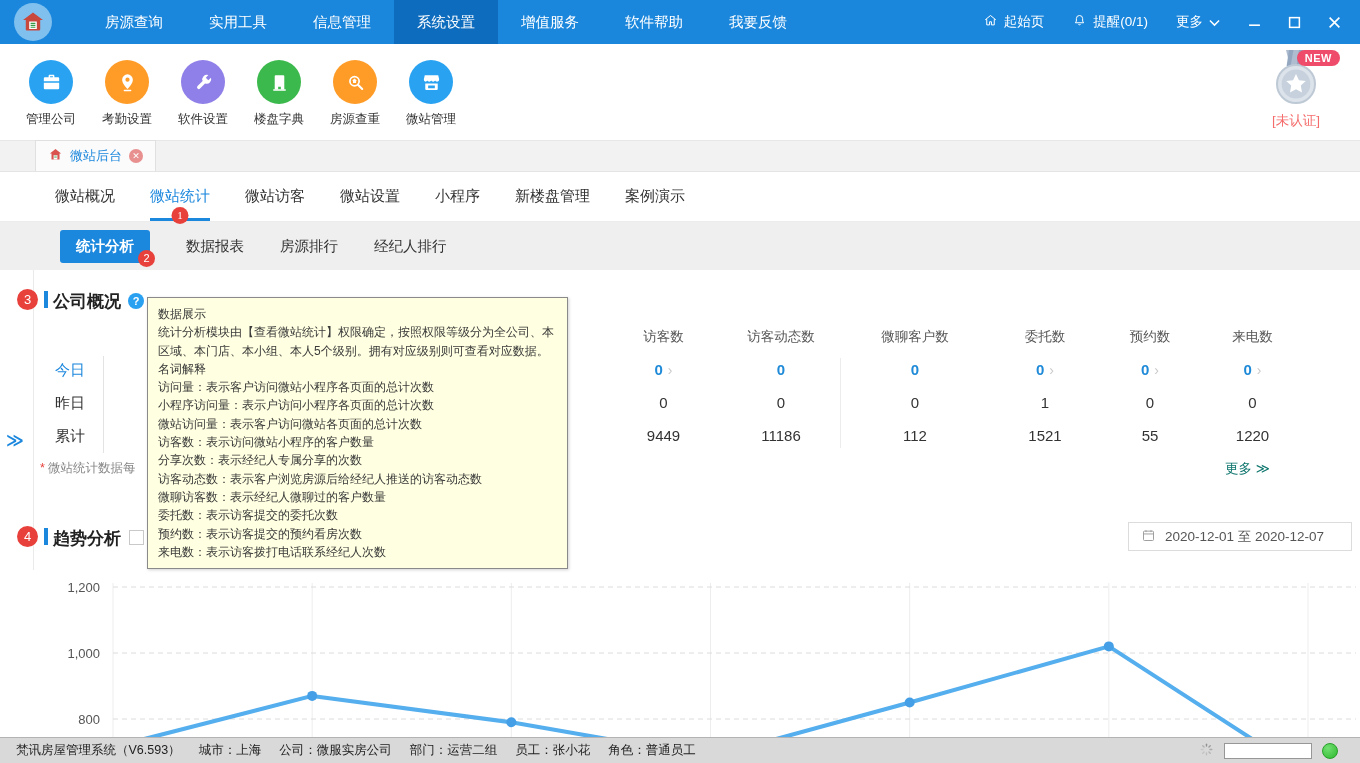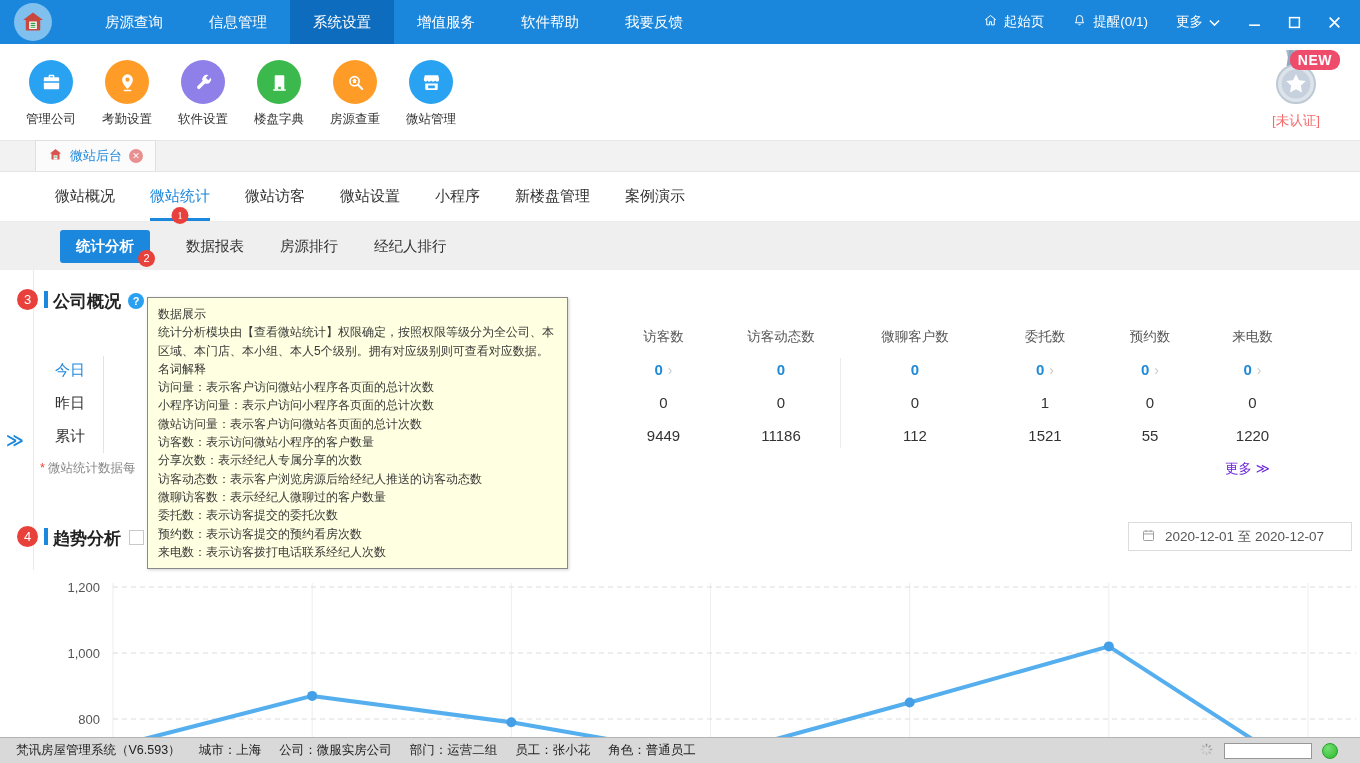--- a/index.html
+++ b/index.html
@@ -20,21 +20,21 @@
 
   
   .icon-toolbar { position:absolute; top:44px; left:0; width:1360px; height:96px; background:#fff; }
   .tools { display:flex; padding-left:13px; }
   .tool-item { width:76px; display:flex; flex-direction:column; align-items:center; padding-top:16px; }
   .tool-icon { width:44px; height:44px; border-radius:50%; display:flex; align-items:center; justify-content:center; }
   .tool-label { font-size:12.5px; color:#333; margin-top:7px; white-space:nowrap; }
   .cert { position:absolute; right:26px; top:4px; width:76px; text-align:center; }
   .cert-medal { position:relative; display:inline-block; }
   .cert-new { position:absolute; right:-16px; top:2px; background:#ef4b6b; color:#fff;
-    font-size:14px; font-weight:bold; border-radius:9px; padding:2px 8px; letter-spacing:.5px; }
+    font-size:11px; font-weight:bold; border-radius:9px; padding:2px 8px; letter-spacing:.5px; }
   .cert-status { color:#f56c6c; font-size:13.5px; margin-top:-2px; }
 
   
   .tabstrip { position:absolute; top:140px; left:0; width:1360px; height:32px;
     background:#f2f2f2; border-top:1px solid #e7e7e7; border-bottom:1px solid #e4e4e4; display:flex; align-items:flex-end; }
   .wtab { margin-left:35px; height:31px; background:#fbfbfb; border:1px solid #e0e0e0; border-bottom:none;
     display:flex; align-items:center; gap:7px; padding:0 12px; font-size:13px; color:#1b87dd; }
   .wtab-close { width:14px; height:14px; border-radius:50%; background:#e88f8f; color:#fff;
     font-size:9px; line-height:14px; text-align:center; }
 
@@ -79,21 +79,21 @@
   .stat-col:nth-child(5){width:110px;} .stat-col:nth-child(6){width:100px;}
   .stat-col:nth-child(7){width:105px;}
   .stat-col:nth-child(4)::before { content:""; position:absolute; left:0; top:38px; bottom:4px; width:1px; background:#ececec; }
   .stat-h { height:33px; line-height:33px; font-size:13.5px; color:#555; white-space:nowrap; }
   .stat-v { height:33px; line-height:33px; font-size:15px; color:#333; }
   .stat-v.today { color:#1f8ad8; font-weight:bold; }
   .stat-v .arrow { color:#c9c9c9; font-weight:normal; font-size:14px; margin-left:5px; }
 
   .footnote { position:absolute; left:40px; top:190px; font-size:12.5px; color:#888; }
   .footnote .ast { color:#e8413c; margin-right:3px; }
-  .more-link { position:absolute; right:90px; top:190px; font-size:13.5px; color:#6d28d9; }
+  .more-link { position:absolute; right:90px; top:190px; font-size:13.5px; color:#0f766e; }
 
   .tooltip { position:absolute; left:147px; top:27px; width:421px; background:#ffffe1;
     border:1px solid #8a8a8a; padding:7px 10px; font-size:12px; line-height:18.3px; color:#3a3a3a;
     z-index:8; box-shadow:1px 1px 3px rgba(0,0,0,.18); }
 
   .trend-hdr .step-badge { left:17px; top:256px; }
   .checkbox { position:absolute; left:129px; top:260px; width:15px; height:15px;
     border:1px solid #c9c9c9; background:#fff; }
   .datepicker { position:absolute; right:8px; top:252px; width:224px; height:29px; background:#fff;
     border:1px solid #dcdcdc; display:flex; align-items:center; gap:9px; padding:0 12px;
@@ -123,20 +123,23 @@
   <div class="logo">
     <svg width="24" height="24" viewBox="0 0 24 24">
         <path d="M12 2.5L22 10h-2.8v9.6c0 .5-.4.9-.9.9H5.7a.9.9 0 0 1-.9-.9V10H2z" fill="#c9483e"></path>
         <rect x="8.2" y="11.5" width="7.6" height="7.5" fill="#fff"></rect>
         <path d="M9.6 13.4h4.8M9.6 15.4h4.8M9.6 17.3h4.8" stroke="#3a9a4a" stroke-width="1.1"></path>
       </svg>
   </div>
   <nav class="menu">
       <div class="menu-item">
       <span>房源查询</span>
+    </div>
+      <div class="menu-item">
+      <span>实用工具</span>
     </div>
       <div class="menu-item">
       <span>信息管理</span>
     </div>
       <div class="menu-item active">
       <span>系统设置</span>
     </div>
       <div class="menu-item">
       <span>增值服务</span>
     </div>

